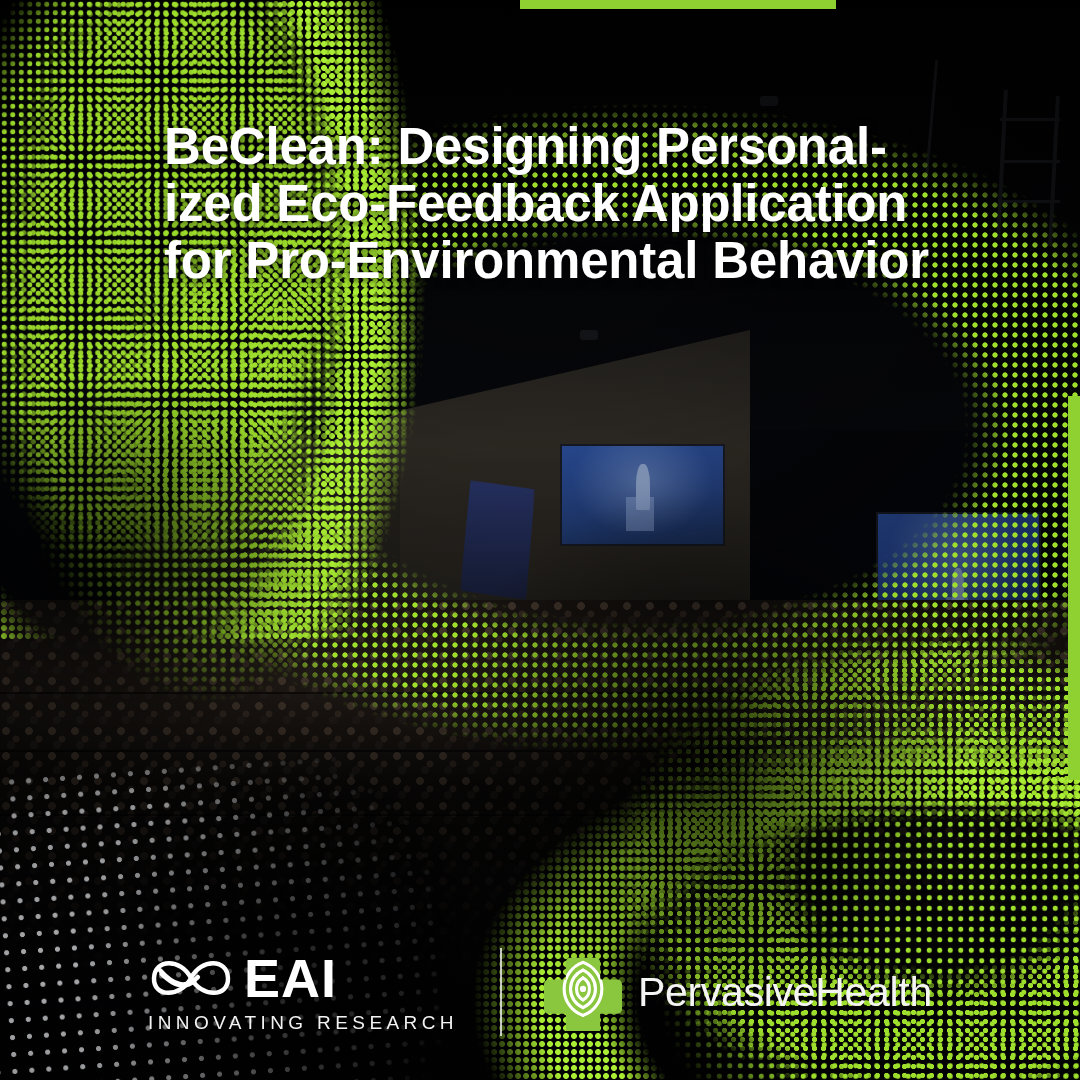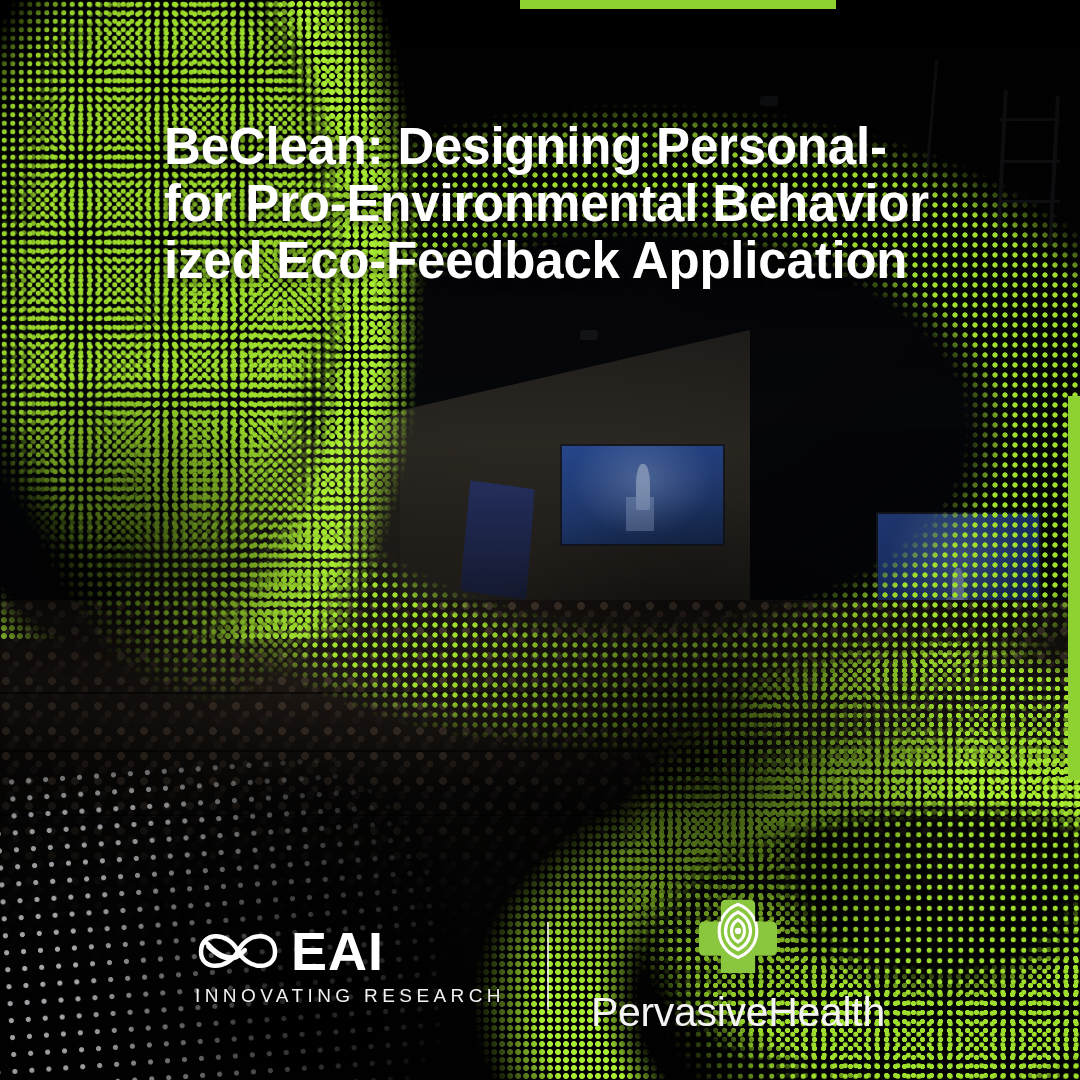--- a/index.html
+++ b/index.html
@@ -249,21 +249,21 @@
   }
   .eai-tag{
     margin-top:7px; width:100%; text-align:center;
     color:#f2f2f2; font-size:19px; letter-spacing:4.4px;
     font-family:"Liberation Sans", sans-serif; font-weight:400;
   }
   .divider{
     width:2px; height:88px; background:rgba(255,255,255,.75);
     margin:0 42px; align-self:center;
   }
-  .ph-logo{ display:flex; align-items:center; gap:16px;flex-direction:column; }
+  .ph-logo{ display:flex; align-items:center; gap:16px; }
   .ph-mark{ width:78px; height:78px; flex:0 0 auto; }
   .ph-text{
     color:#f4f4f4; font-size:41px; font-weight:400;
     letter-spacing:-0.3px; font-family:"Liberation Sans", sans-serif;
   }
 </style>
 </head>
 <body>
 
 <div id="poster">
@@ -320,22 +320,22 @@
     <div class="ridge rA"></div>
     <div class="ridge rB"></div>
     <div class="wave-shade"></div>
   </div>
 
   <div class="bar-top"></div>
   <div class="bar-right"></div>
 
   <div class="title">
     <span class="ln">BeClean: Designing Personal-</span>
+    <span class="ln">ized Eco-Feedback Application</span>
     <span class="ln">for Pro-Environmental Behavior</span>
-    <span class="ln">ized Eco-Feedback Application</span>
   </div>
 
   <div class="footer">
 
     <div class="eai-logo">
       <div class="eai-row">
         <span class="eai-mark">
           <svg viewBox="0 0 100 62" width="86" height="54" aria-hidden="true">
             <g fill="none" stroke="#ffffff" stroke-width="5.2" stroke-linecap="round">
               <path d="M50 31 C 62 8, 92 8, 93 31 C 94 54, 62 54, 50 31 Z"></path>

